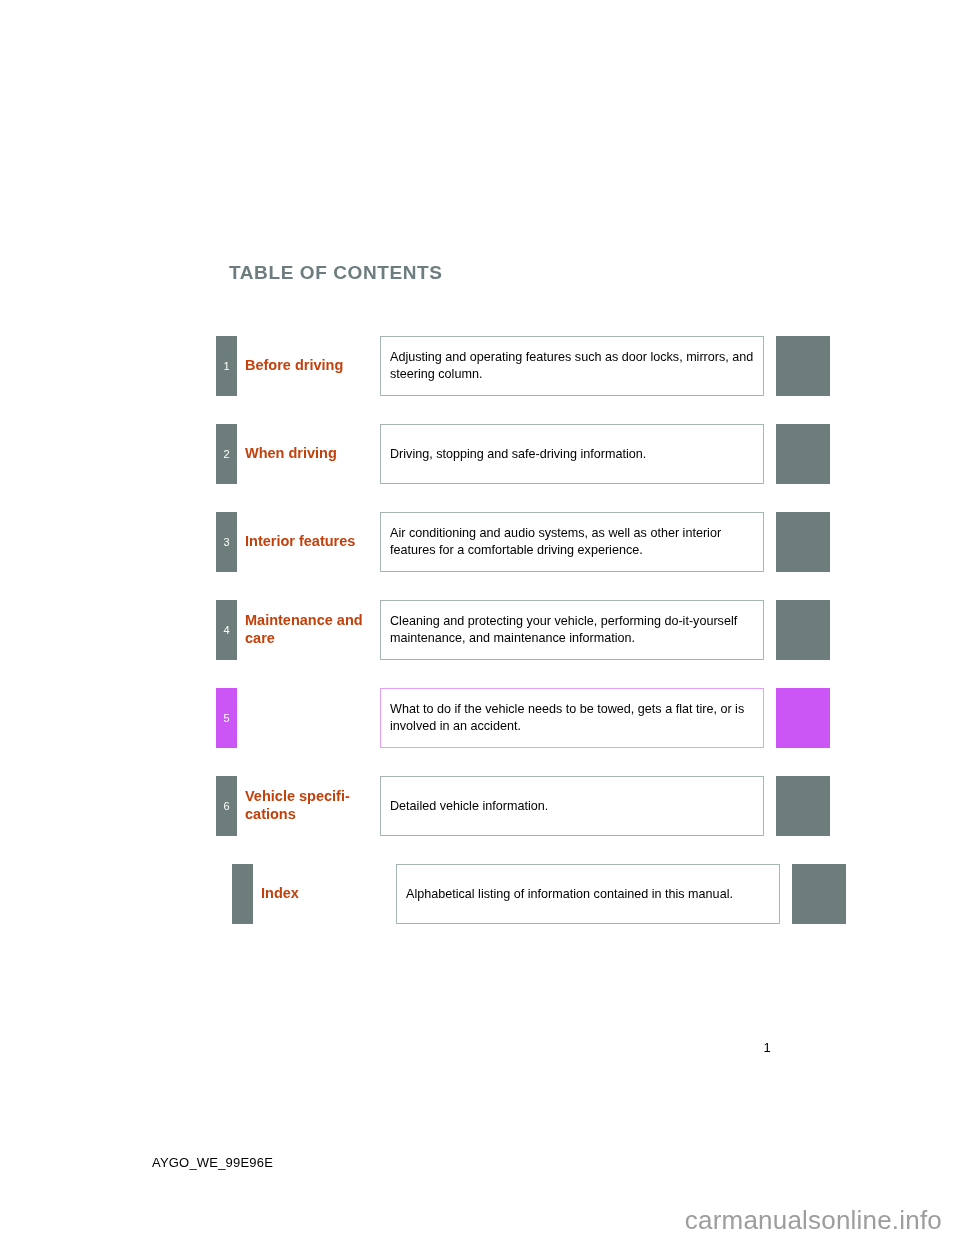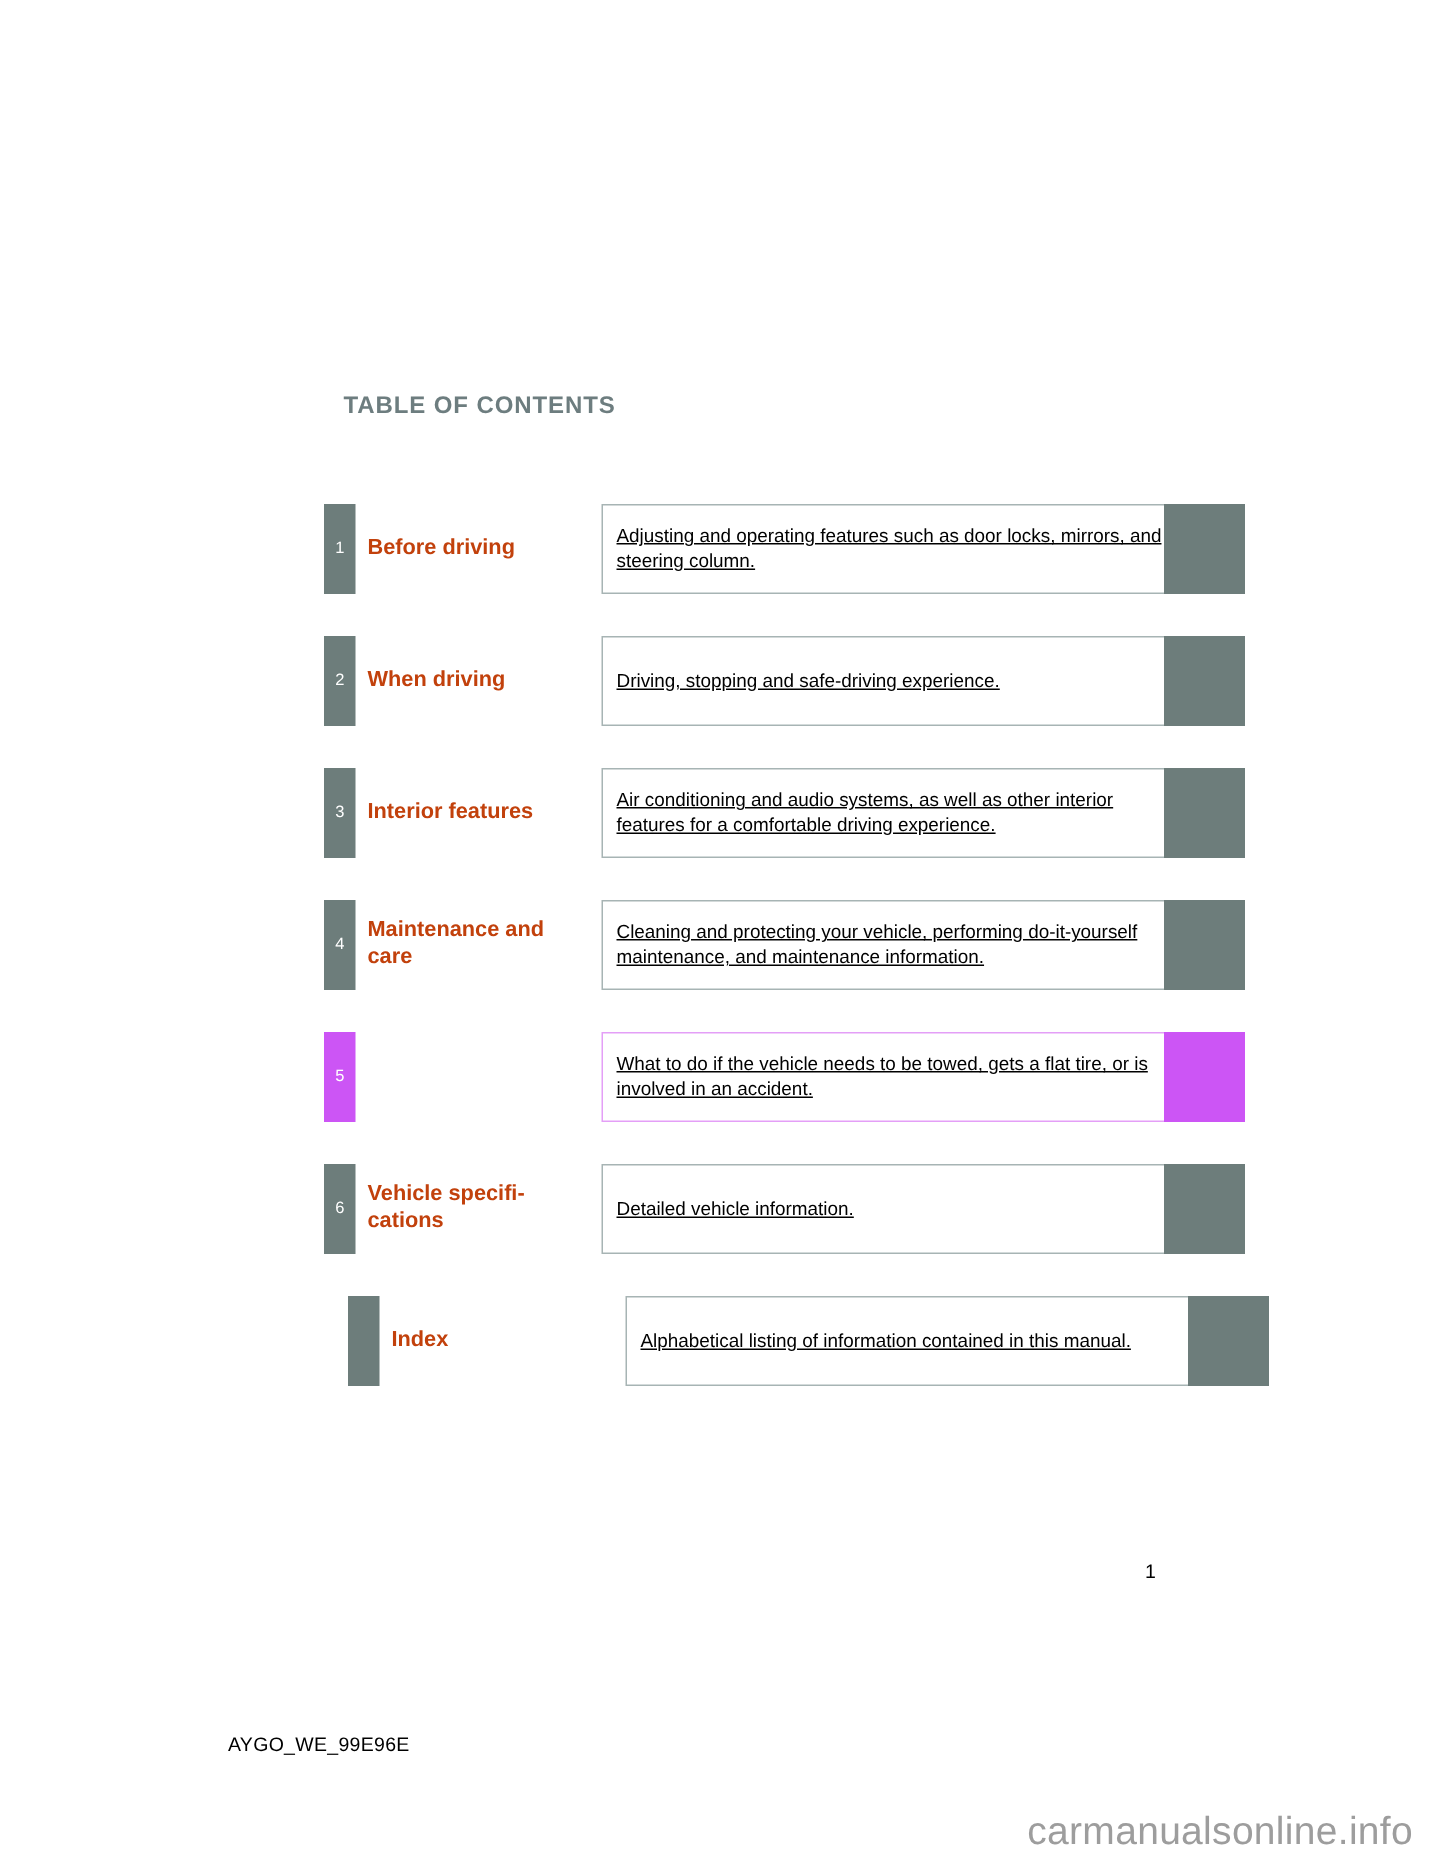--- a/index.html
+++ b/index.html
@@ -15,21 +15,21 @@
     font-family: "Liberation Sans", sans-serif;
     color: #000000;
     overflow: hidden;
   }
 
   
   .page-title {
     position: absolute;
     left: 229px;
     top: 262px;
-    font-size: 16px;
+    font-size: 19px;
     font-weight: bold;
     letter-spacing: 0.6px;
     color: #6d7d7f;
     white-space: nowrap;
   }
 
   
   .toc {
     position: absolute;
     left: 216px;
@@ -80,31 +80,30 @@
     align-items: center;
     font-size: 14.5px;
     font-weight: bold;
     line-height: 1.22;
     color: #c2410c;
   }
 
   
   .desc-box {
     position: absolute;
-    left: 185px;
+    left: 164px;
     top: 0;
     width: 384px;
     height: 60px;
     box-sizing: border-box;
     border: 1px solid #a7b4b4;
     background: #ffffff;
     display: flex;
     align-items: center;
     padding: 0 9px;
-    text-decoration: underline;
   }
   .desc-box.highlight { border-color: #e49ff7; }
 
   .desc-text {
     font-size: 12.6px;
     line-height: 1.33;
     color: #000000;
   }
 
   
@@ -164,21 +163,21 @@
         <div class="desc-text">Adjusting and operating features such as door locks, mirrors, and steering column.</div>
       </div>
       <div class="right-block"></div>
     </div>
     <div class="toc-row">
       <div class="num-tab">
         <span class="num">2</span>
       </div>
       <div class="chapter-title">When driving</div>
       <div class="desc-box">
-        <div class="desc-text">Driving, stopping and safe-driving experience.</div>
+        <div class="desc-text">Driving, stopping and safe-driving information.</div>
       </div>
       <div class="right-block"></div>
     </div>
     <div class="toc-row">
       <div class="num-tab">
         <span class="num">3</span>
       </div>
       <div class="chapter-title">Interior features</div>
       <div class="desc-box">
         <div class="desc-text">Air conditioning and audio systems, as well as other interior features for a comfortable driving experience.</div>

